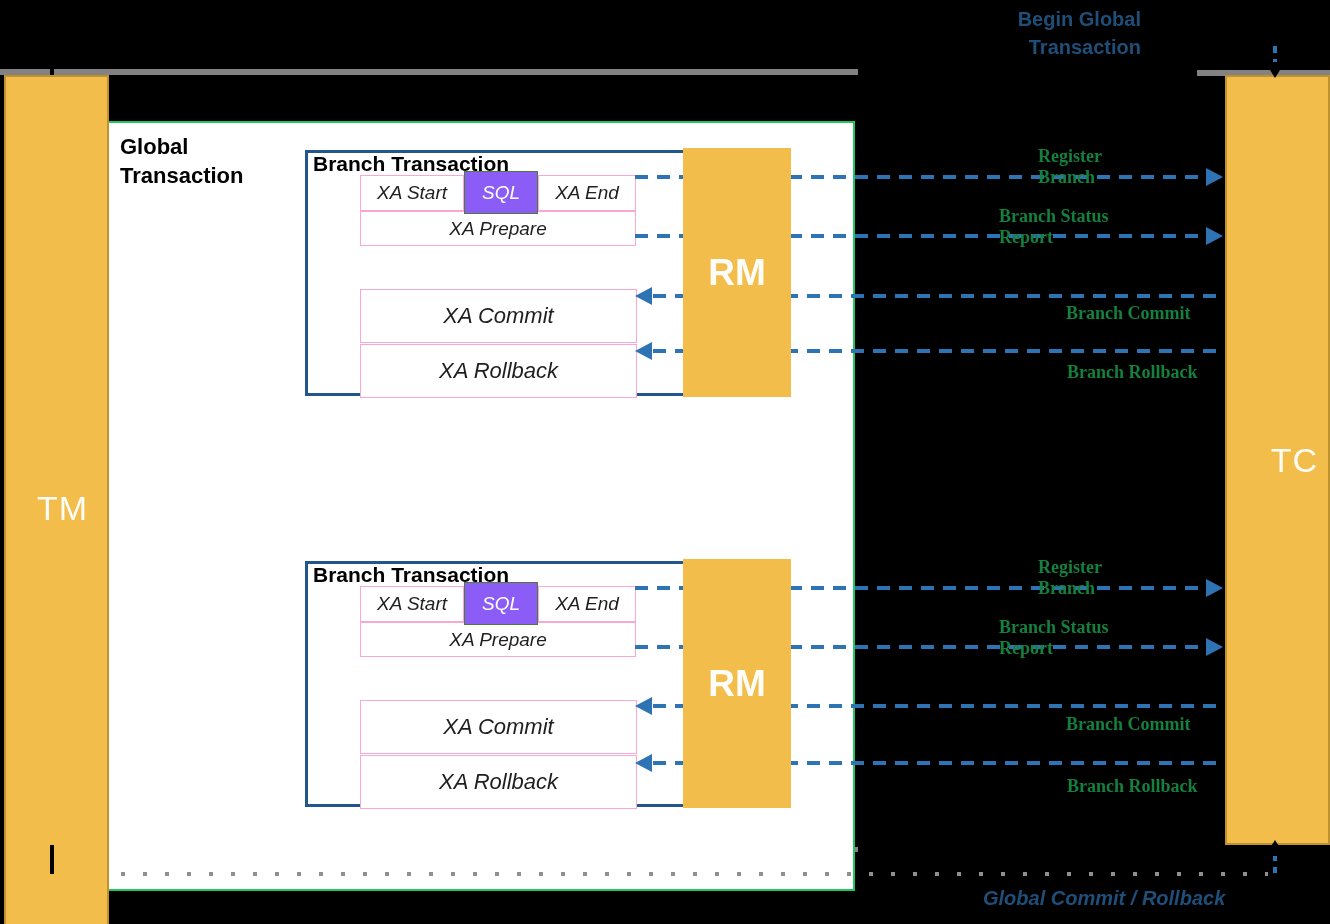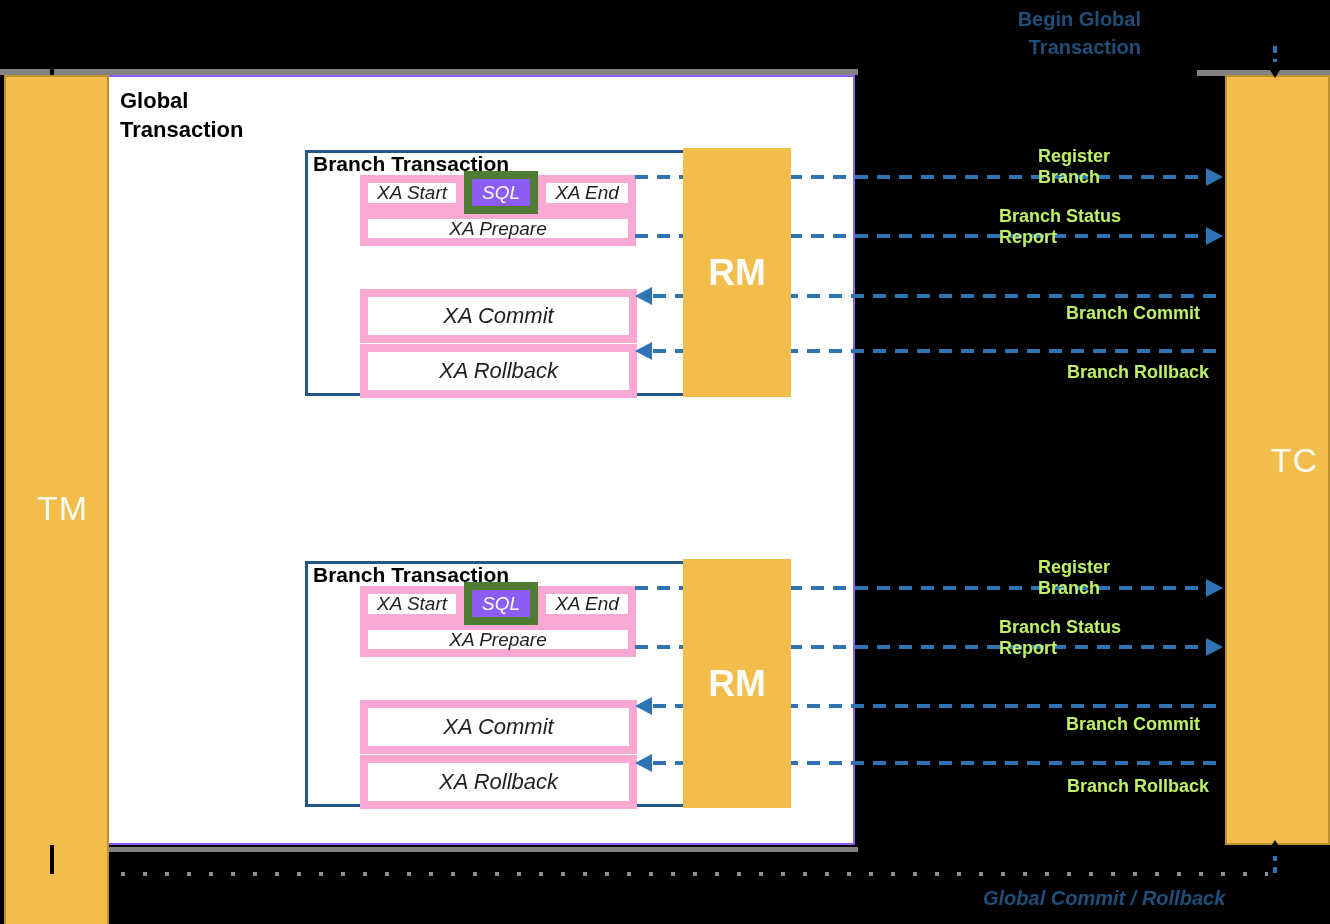--- a/index.html
+++ b/index.html
@@ -11,36 +11,36 @@
   
   .band{background:#828282;}
   
   .bar{
     background:#F2BD4B;border:2px solid #C0922E;box-sizing:border-box;
     display:flex;align-items:center;justify-content:center;
     color:#FDFCF6;font-size:34px;letter-spacing:1px;z-index:2;
   }
   
   .gt-box{
-    background:#fff;border:2px solid #8b5cf6;box-sizing:border-box;z-index:1;
+    background:#fff;border:2px solid #22c55e;box-sizing:border-box;z-index:1;margin-top:46px;
   }
   .gt-title{
     position:absolute;left:13px;top:9px;width:140px;
     font-size:22px;line-height:29px;font-weight:bold;color:#000;
   }
   
   .branch{
     background:#fff;border:3px solid #24568E;box-sizing:border-box;z-index:1;
   }
   .branch-title{
     position:absolute;left:5px;top:-1px;white-space:nowrap;
     font-size:21px;font-weight:bold;color:#000;
   }
   .step{
-    position:absolute;background:#fff;border:8px solid #f9a8d4;box-sizing:border-box;
+    position:absolute;background:#fff;border:1px solid #f9a8d4;box-sizing:border-box;
     display:flex;align-items:center;justify-content:center;
     font-style:italic;color:#1f1f1f;font-size:19px;
   }
   .step.big{font-size:22px;margin-top:16px;}
   .step.sql{background:#8b5cf6;border-color:#4F7B33;color:#fff;z-index:1;}
   
   .rm{
     background:#F2BD4B;z-index:2;display:flex;align-items:center;justify-content:center;
     color:#FDFCF6;font-size:37px;font-weight:bold;
   }
@@ -59,21 +59,21 @@
   }
   .black-line{background:#000;z-index:3;}
   
   .head{width:0;height:0;z-index:3;}
   .head.right{border-top:9px solid transparent;border-bottom:9px solid transparent;border-left:17px solid #2E74B5;}
   .head.left{border-top:9px solid transparent;border-bottom:9px solid transparent;border-right:17px solid #2E74B5;}
   .head.down{border-left:10px solid transparent;border-right:10px solid transparent;border-top:16px solid #000;}
   .head.up{border-left:10px solid transparent;border-right:10px solid transparent;border-bottom:16px solid #000;}
   
   .msg{
-    color:#bef264;font-weight:bold;font-size:18px;line-height:21px;z-index:3;
+    color:#15803d;font-weight:bold;font-size:18px;line-height:21px;z-index:3;font-family:Liberation Serif, serif;
   }
   .msg.nowrap{white-space:nowrap;}
   
   .flow-label{
     color:#1F4E79;font-weight:bold;font-size:20px;line-height:28px;z-index:3;text-align:right;
   }
   .flow-label.nowrap{white-space:nowrap;font-style:italic;}
 </style>
 </head>
 <body>

